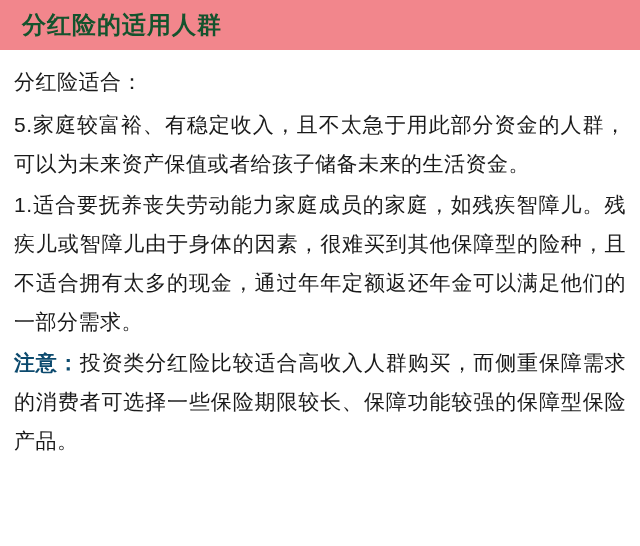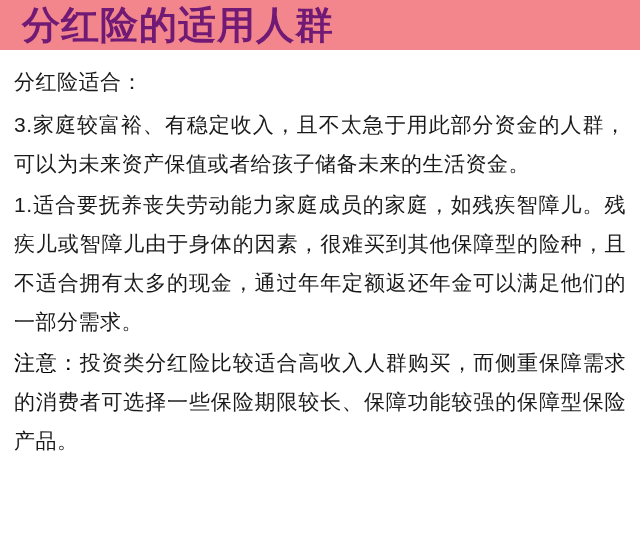--- a/index.html
+++ b/index.html
@@ -26,24 +26,24 @@
     top: 0;
     width: 640px;
     height: 50px;
     background: #f2868c;
     box-sizing: border-box;
   }
   .header-title {
     position: absolute;
     left: 22px;
     top: 6px;
-    font-size: 38px;
+    font-size: 24px;
     line-height: 38px;
     font-weight: bold;
-    color: #701a75;
+    color: #14532d;
     letter-spacing: 1px;
     white-space: nowrap;
   }
   .body-area {
     position: absolute;
     left: 0;
     top: 50px;
     width: 640px;
     height: 504px;
     padding: 12px 14px 0 14px;
@@ -54,33 +54,33 @@
     font-size: 21px;
     line-height: 39px;
     text-align: justify;
     margin: 0 0 2px 0;
     letter-spacing: 0.5px;
   }
   .para.lead {
     margin-bottom: 4px;
   }
   .note-label {
-    font-weight: normal;
-    color: #000000;
+    font-weight: bold;
+    color: #0c4a6e;
   }
 </style>
 </head>
 <body>
 
 <div class="page">
 
   <div class="header-band">
     <div class="header-title">分红险的适用人群</div>
   </div>
 
   <div class="body-area">
     <p class="para lead">分红险适合：</p>
-    <p class="para">3.家庭较富裕、有稳定收入，且不太急于用此部分资金的人群，可以为未来资产保值或者给孩子储备未来的生活资金。</p>
+    <p class="para">5.家庭较富裕、有稳定收入，且不太急于用此部分资金的人群，可以为未来资产保值或者给孩子储备未来的生活资金。</p>
     <p class="para">1.适合要抚养丧失劳动能力家庭成员的家庭，如残疾智障儿。残疾儿或智障儿由于身体的因素，很难买到其他保障型的险种，且不适合拥有太多的现金，通过年年定额返还年金可以满足他们的一部分需求。</p>
     <p class="para"><span class="note-label">注意：</span><span>投资类分红险比较适合高收入人群购买，而侧重保障需求的消费者可选择一些保险期限较长、保障功能较强的保障型保险产品。</span></p>
   </div>
 
 </div>
 
 </body></html>

